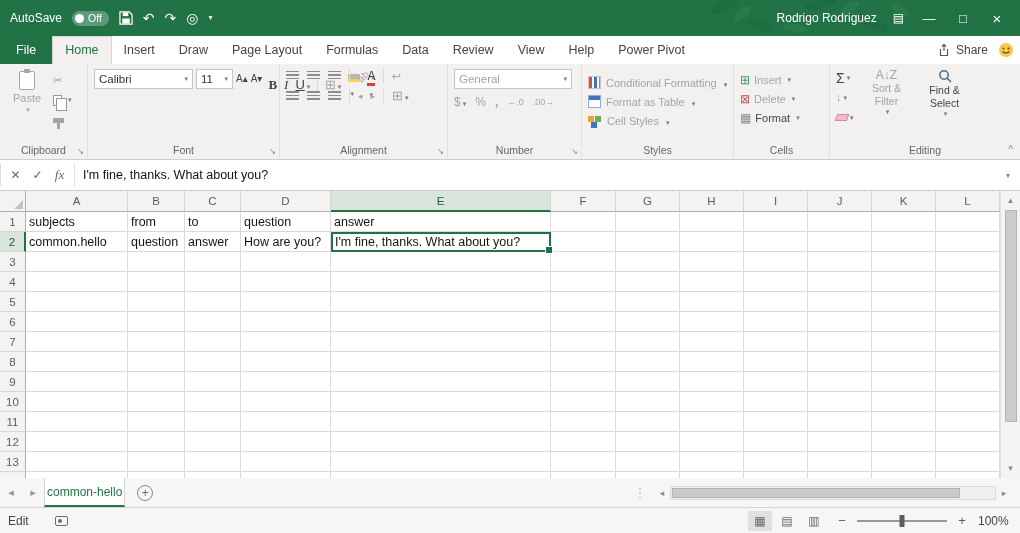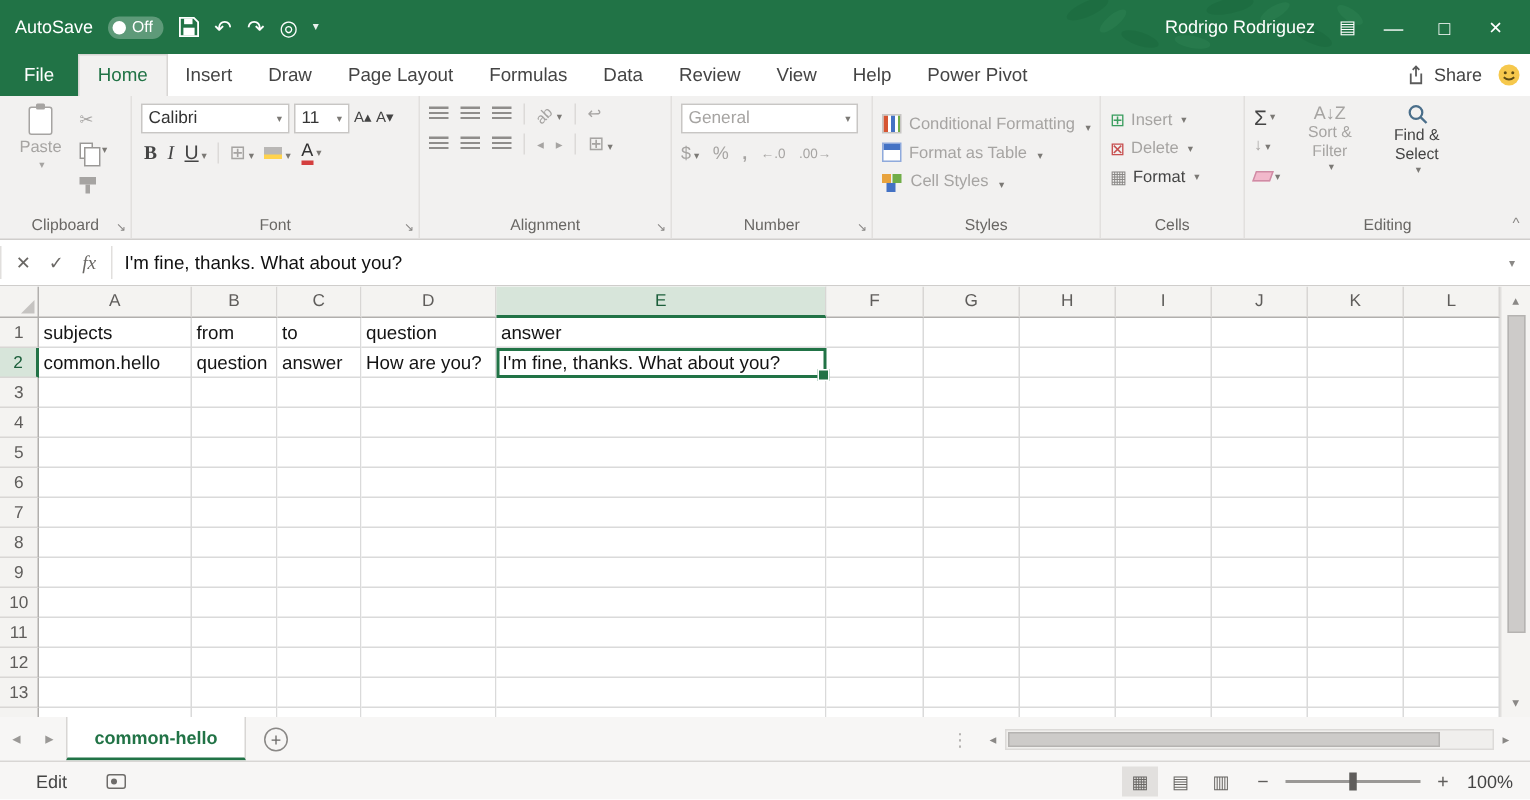--- a/index.html
+++ b/index.html
@@ -99,31 +99,31 @@
 .w-c{width:56px;flex:0 0 56px}.w-d{width:90px;flex:0 0 90px}.w-e{width:220px;flex:0 0 220px}
 .w-f{width:65px;flex:0 0 65px}.w-g,.w-h,.w-i,.w-j,.w-k,.w-l{width:64px;flex:0 0 64px}
 .vscroll{flex:0 0 20px;background:#f5f4f2;border-left:1px solid #e1dfdd;display:flex;flex-direction:column;align-items:center;padding:3px 0}
 .varrow{color:#8a8886;font-size:9px;height:13px;line-height:13px;cursor:default}
 .vthumb{width:12px;flex:0 0 212px;background:#cdcbc9;border:1px solid #b5b3b1;margin-top:3px;cursor:default}
 .vspace{flex:1}
 
 
 .sheetbar{flex:0 0 29px;background:#f7f6f5;display:flex;align-items:center}
 .snav{color:#9a9896;font-size:11px;width:22px;text-align:center;cursor:default}
-.sheettab{height:100%;background:#fff;display:flex;align-items:center;padding:0 18px;color:#217346;font-weight:700;font-size:12px;border-left:1px solid #d8d6d4;border-right:1px solid #d8d6d4;border-bottom:2px solid #217346;cursor:default}
+.sheettab{height:100%;background:#fff;display:flex;align-items:center;padding:0 2px;color:#217346;font-weight:400;font-size:12px;border-left:1px solid #d8d6d4;border-right:1px solid #d8d6d4;border-bottom:2px solid #217346;cursor:default}
 .addsheet{width:16px;height:16px;border:1px solid #8a8886;border-radius:50%;display:flex;align-items:center;justify-content:center;font-size:12px;color:#6a6866;margin-left:12px;cursor:default;line-height:1}
 .grip{color:#b1afad;margin-left:auto;font-size:12px;padding:0 8px;cursor:default}
 .hscroll{display:flex;align-items:center;margin-right:8px}
 .harrow{color:#8a8886;font-size:9px;width:16px;text-align:center;cursor:default}
 .htrack{width:326px;height:14px;background:#f0efed;border:1px solid #dcdad8;display:flex;align-items:center;padding:0 1px}
 .hthumb{width:288px;height:10px;background:#cdcbc9;border:1px solid #b5b3b1;cursor:default}
 
 
 .statusbar{flex:0 0 26px;background:#f7f6f5;border-top:1px solid #d8d6d4;display:flex;align-items:center;font-size:12px;color:#444}
-.sb-mode{padding-left:24px;margin-right:26px}
+.sb-mode{padding-left:8px;margin-right:26px}
 .sb-macro{width:13px;height:10px;border:1px solid #6e6c6a;border-radius:2px;position:relative;display:inline-block}
 .sb-macro::after{content:"";position:absolute;left:2px;top:2px;width:4px;height:4px;background:#6e6c6a;border-radius:50%}
 .sb-views{margin-left:auto;display:flex;gap:3px;align-items:center}
 .viewbtn{width:24px;height:20px;text-align:center;color:#696764;font-size:12px;line-height:20px;cursor:default}
 .viewbtn.active{background:#e2e0de}
 .zoomwrap{display:flex;align-items:center;gap:9px;padding:0 10px}
 .zbtn{color:#5f5d5b;font-size:13px;cursor:default;width:12px;text-align:center}
 .ztrack{width:90px;height:2px;background:#9a9896;position:relative}
 .znotch{position:absolute;left:50%;top:-3px;width:1px;height:8px;background:#9a9896}
 .zhandle{position:absolute;left:50%;top:-5px;width:5px;height:12px;background:#5f5d5b;transform:translateX(-50%);cursor:default}
@@ -225,21 +225,21 @@
           <span class="sbtn">
               <span class="i-brush"></span>
             </span>
         </div>
       </div>
       <div class="rg-label">Clipboard</div>
       <span class="launcher">↘</span>
     </div>
 
     <div class="rgroup" style="width:192px">
-      <div class="rg-body" style="flex-direction:column;gap:4px">
+      <div class="rg-body" style="flex-direction:row;gap:4px">
         <div style="display:flex;gap:3px;align-items:center">
           <div class="combo" style="width:99px">
               <span>Calibri</span>
               <span class="dd" style="margin-left:auto">▾</span>
             </div>
           <div class="combo" style="width:37px">
               <span>11</span>
               <span class="dd" style="margin-left:auto">▾</span>
             </div>
           <span class="glyph" style="font-size:10px">A▴</span>

